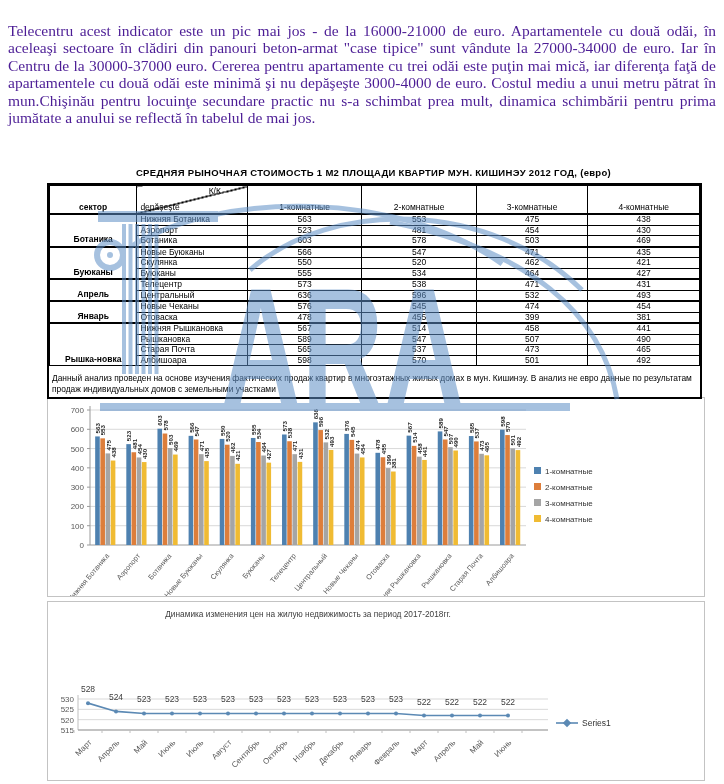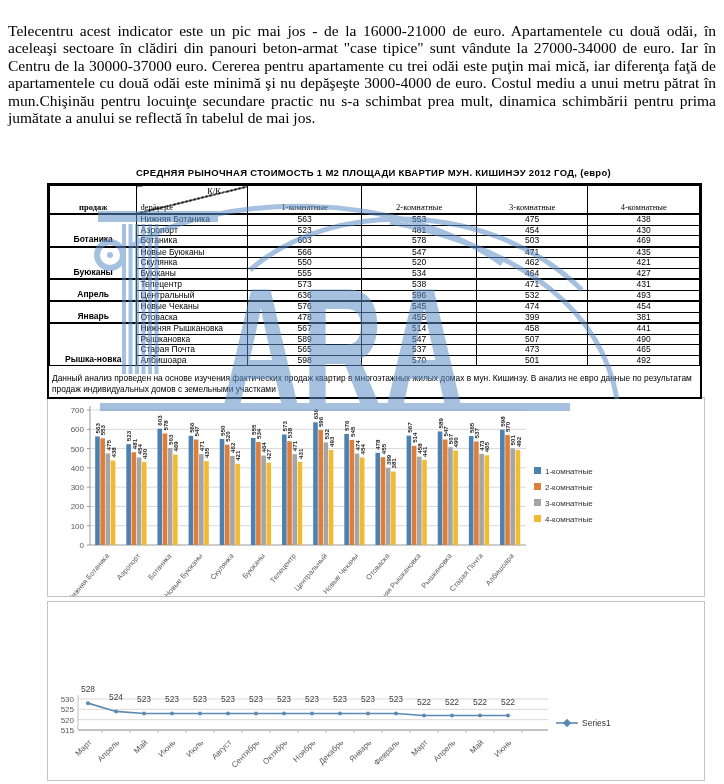--- a/index.html
+++ b/index.html
@@ -2,32 +2,32 @@
 <html><head>
 <meta charset="utf-8">
 <style>
   html,body{margin:0;padding:0;background:#fff;}
   body{width:724px;height:784px;position:relative;overflow:hidden;
        font-family:"Liberation Sans",sans-serif;color:#000;}
 
   
   .intro{position:absolute;left:8px;top:6px;width:708px;
          font-family:"Liberation Serif",serif;font-size:15.5px;line-height:17.6px;
-         text-align:justify;color:#000000;}
+         text-align:justify;color:#4c1d95;}
 
   
   .tbl-title{position:absolute;left:47px;top:167px;width:653px;text-align:center;
              font-size:9.5px;font-weight:bold;letter-spacing:.3px;}
   .tbl-frame{position:absolute;left:47px;top:183px;width:651px;border:2px solid #000;
              background:#fff;z-index:1;}
   table.price{border-collapse:collapse;width:100%;table-layout:fixed;}
   table.price td{border:1px solid #000;font-size:8.5px;padding:0 2px;height:9px;
                  line-height:9.5px;overflow:hidden;white-space:nowrap;}
   table.price tr.hdr td{height:26px;vertical-align:bottom;text-align:center;
-                        border-bottom:2px solid #000;padding-bottom:1px;font-family:Liberation Serif, serif;}
+                        border-bottom:2px solid #000;padding-bottom:1px;}
   table.price td.sector-h{font-weight:bold;}
   table.price tr.gs td{border-top:2px solid #000;}
   table.price td.sector{font-weight:bold;text-align:center;vertical-align:bottom;
                         padding-bottom:1px;}
   table.price td.dist{text-align:left;padding-left:3px;}
   table.price td.val{text-align:center;}
   td.diag{position:relative;padding:0;
     background:linear-gradient(to bottom right,
       rgba(0,0,0,0) calc(50% - .7px),#000 calc(50% - .7px),
       #000 calc(50% + .7px),rgba(0,0,0,0) calc(50% + .7px));}
@@ -60,21 +60,21 @@
     <colgroup>
       <col style="width:87px">
         <col style="width:110px">
         <col style="width:114px">
       <col style="width:114px">
         <col style="width:111px">
         <col style="width:111px">
     </colgroup>
     <tbody id="ptb">
         <tr class="hdr">
-          <td class="sector-h">продаж</td>
+          <td class="sector-h">сектор</td>
           <td class="diag">
             <span class="kk">К/К</span>
             <span class="mk">depăşeşte</span>
           </td>
           <td>1-комнатные</td>
           <td>2-комнатные</td>
           <td>3-комнатные</td>
           <td>4-комнатные</td>
         </tr>
         <tr class="gs">
@@ -362,20 +362,21 @@
       <rect x="486" y="85" width="7" height="7" fill="#DD7E3B"></rect>
       <text x="497" y="92" font-size="8" fill="#333">2-комнатные</text>
       <rect x="486" y="101" width="7" height="7" fill="#A5A5A5"></rect>
       <text x="497" y="108" font-size="8" fill="#333">3-комнатные</text>
       <rect x="486" y="117" width="7" height="7" fill="#F0BB33"></rect>
       <text x="497" y="124" font-size="8" fill="#333">4-комнатные</text>
     </svg>
 </div>
 
 <div class="line-box">
+  <div class="line-title">Динамика изменения цен на жилую недвижимость за период 2017-2018гг.</div>
   <svg id="linesvg" width="656" height="178" viewBox="0 0 656 178" style="position:absolute;left:0;top:0">
       <line x1="30" y1="97" x2="500" y2="97" stroke="#d9d9d9"></line>
       <text x="26" y="100" text-anchor="end" font-size="8" fill="#595959">530</text>
       <line x1="30" y1="107.33333333333333" x2="500" y2="107.33333333333333" stroke="#d9d9d9"></line>
       <text x="26" y="110.33333333333333" text-anchor="end" font-size="8" fill="#595959">525</text>
       <line x1="30" y1="117.66666666666667" x2="500" y2="117.66666666666667" stroke="#d9d9d9"></line>
       <text x="26" y="120.66666666666667" text-anchor="end" font-size="8" fill="#595959">520</text>
       <line x1="30" y1="128" x2="500" y2="128" stroke="#d9d9d9"></line>
       <text x="26" y="131" text-anchor="end" font-size="8" fill="#595959">515</text>
       <line x1="30" y1="93" x2="30" y2="128" stroke="#bfbfbf"></line>

